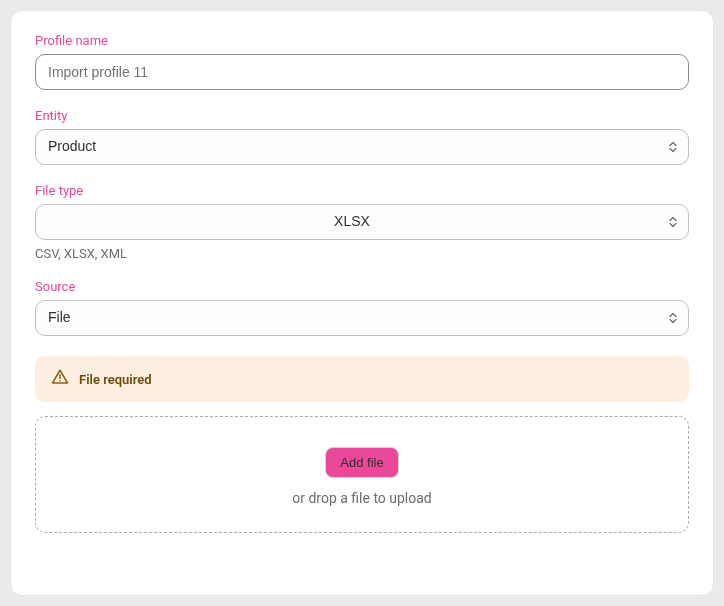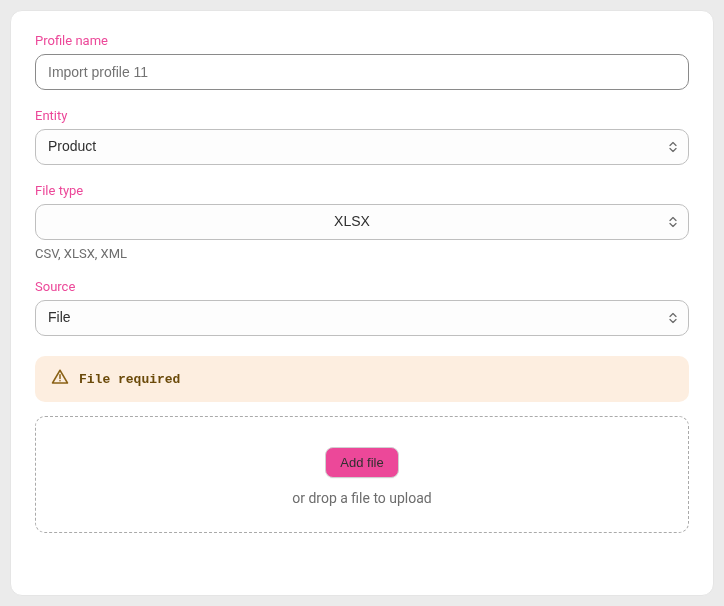--- a/index.html
+++ b/index.html
@@ -90,21 +90,20 @@
       margin-bottom: 14px;
     }
     .warning-banner .icon {
       flex-shrink: 0;
       color: #8a6116;
     }
     .warning-text {
       font-size: 13px;
       font-weight: 600;
       color: #6b4a0a;
-      font-family: Liberation Mono, monospace;
     }
     .dropzone {
       border: 1px dashed #aaa;
       border-radius: 10px;
       padding: 30px 20px 26px 20px;
       text-align: center;
     }
     .add-file-btn {
       display: inline-block;
       padding: 7px 14px;

